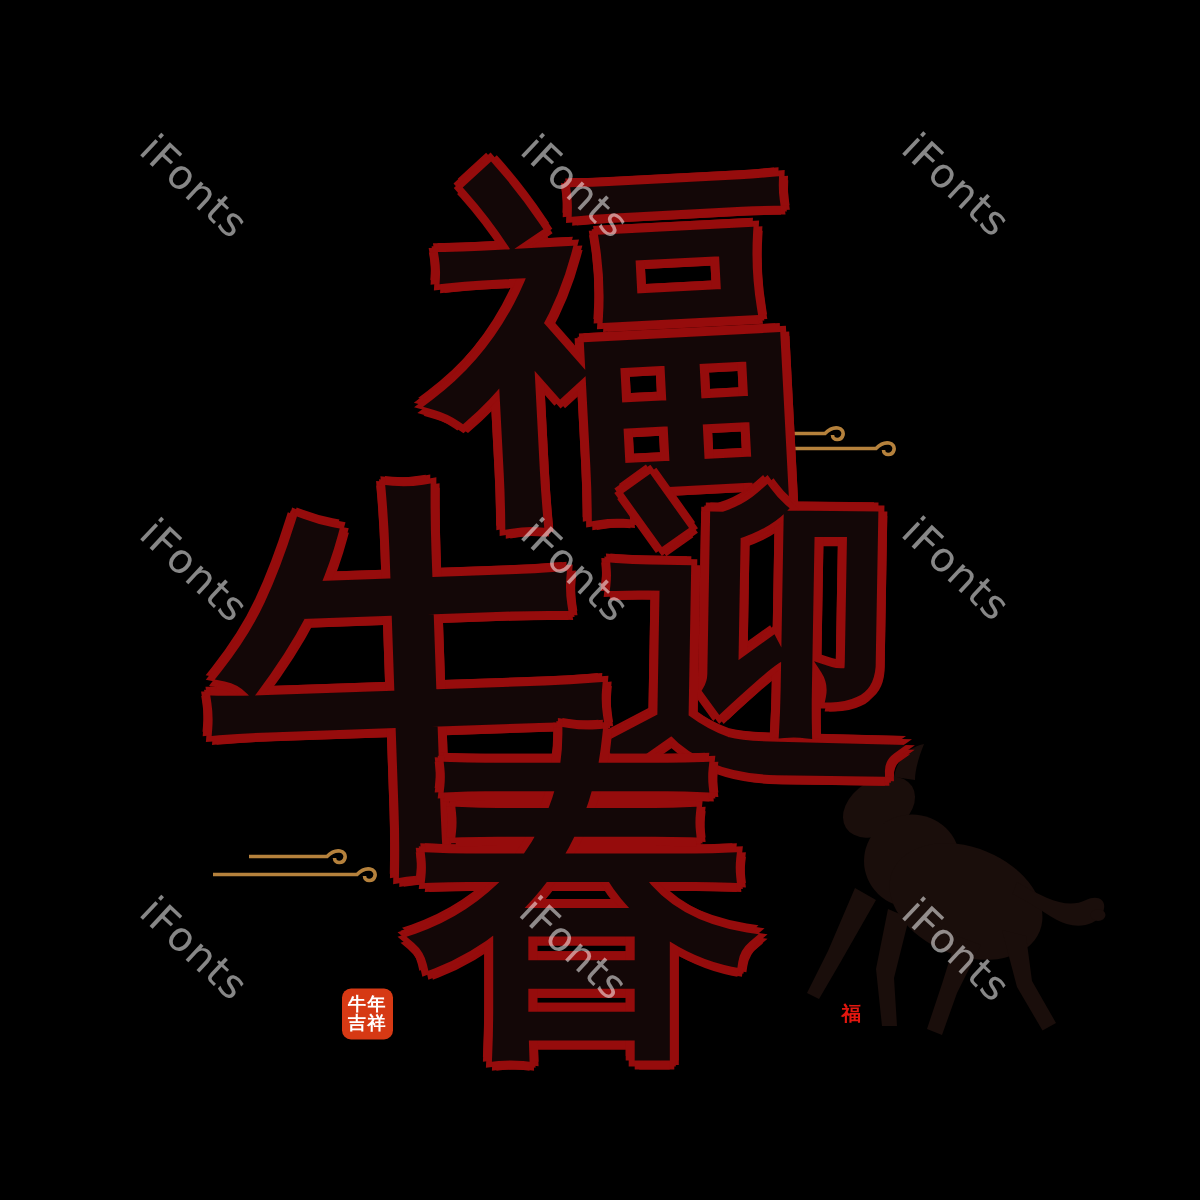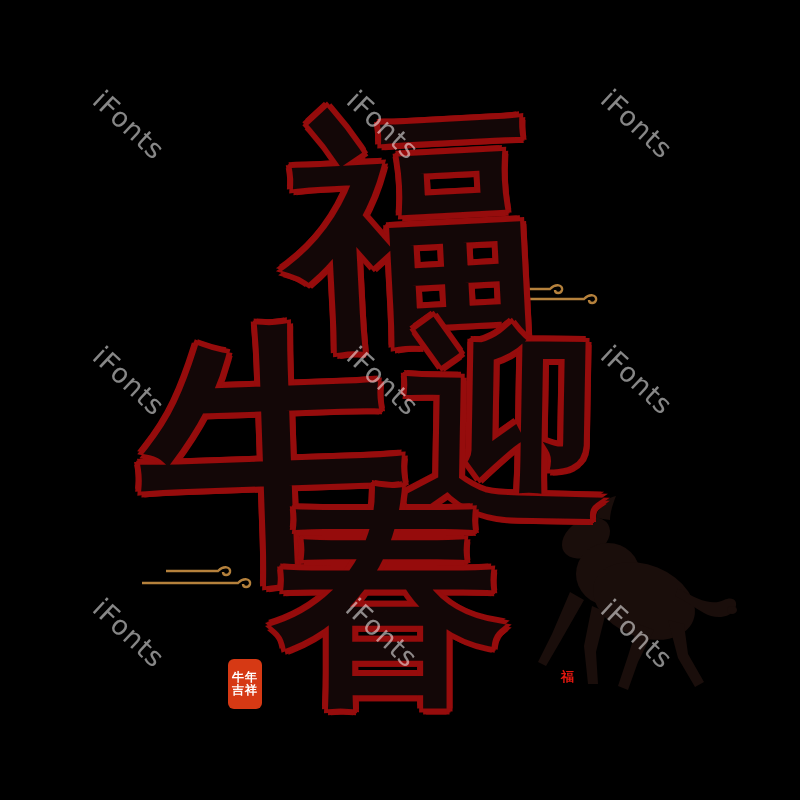--- a/index.html
+++ b/index.html
@@ -24,21 +24,21 @@
   
   .wm{
     position:absolute;z-index:40;font-size:27px;letter-spacing:1px;
     color:rgba(255,255,255,0.53);
     transform:translate(-50%,-50%) rotate(43deg);
     font-family:"DejaVu Sans",sans-serif;pointer-events:none;
   }
 
   
   #seal{
-    position:absolute;left:228px;top:659px;width:34px;height:50px;z-index:30;
+    position:absolute;left:228px;top:659px;width:34px;height:34px;z-index:30;
     background:#d63914;border-radius:6px;color:#ffffff;
     display:flex;flex-direction:column;align-items:center;justify-content:center;
     font-size:12px;line-height:13px;font-weight:bold;letter-spacing:1px;
   }
   
   #mini-stamp{
     position:absolute;left:561px;top:670px;z-index:30;
     font-size:13px;line-height:14px;font-weight:bold;color:#e3170f;
   }
 

